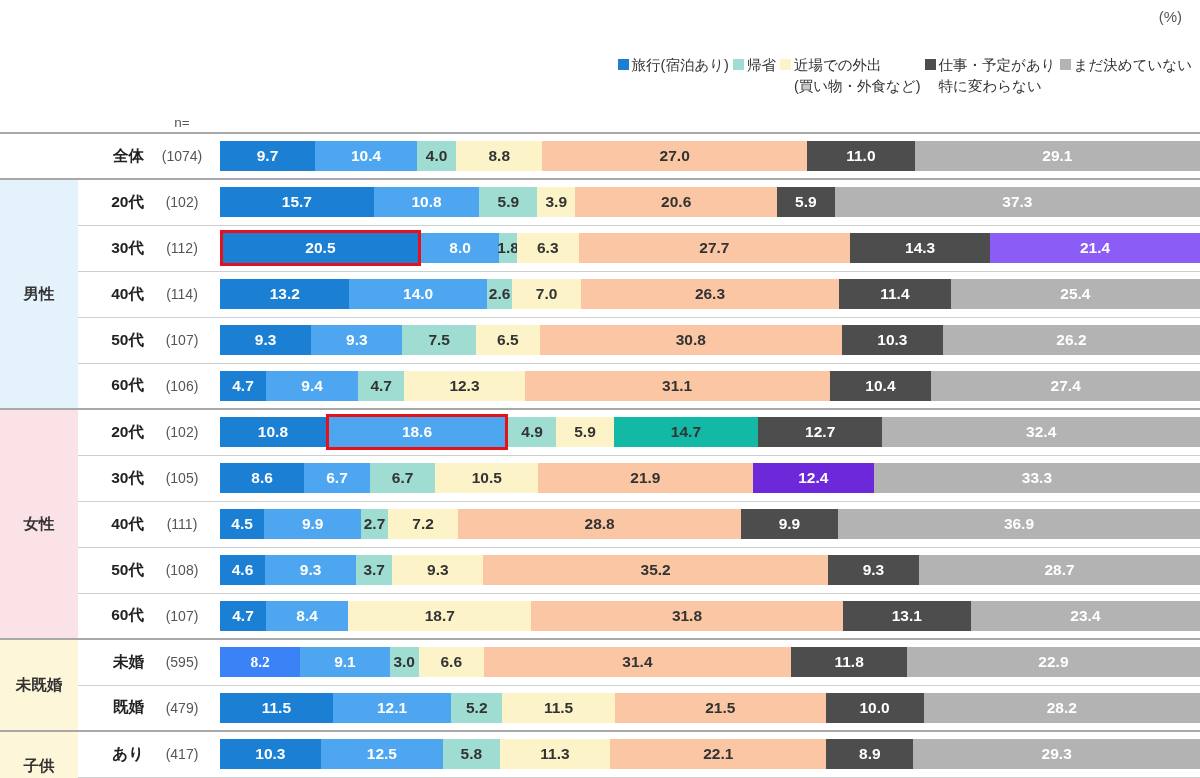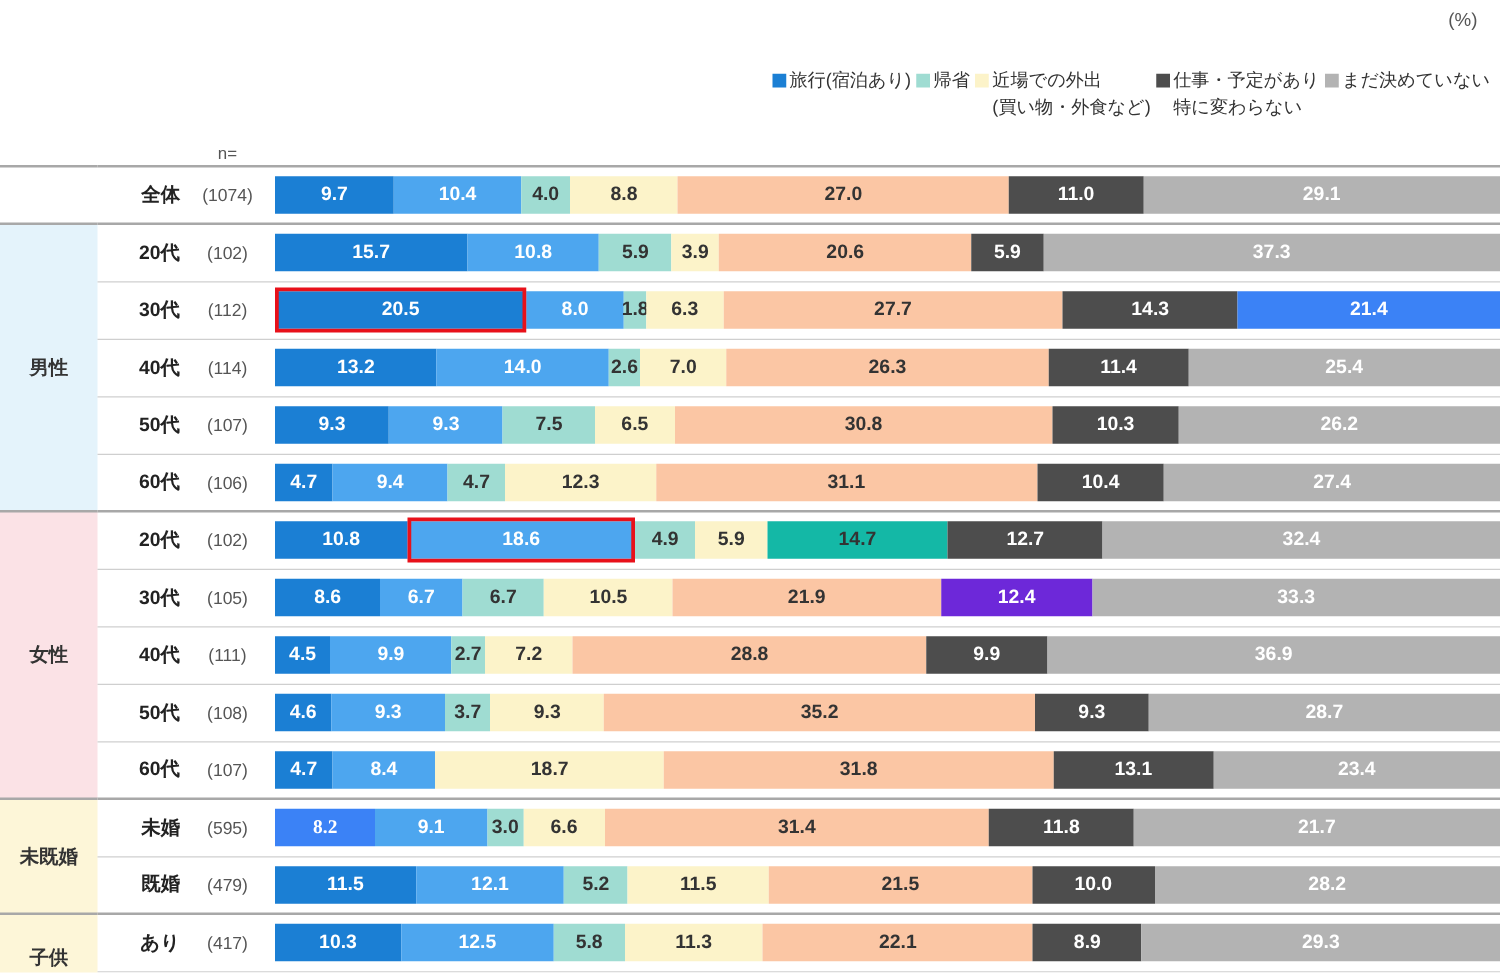--- a/index.html
+++ b/index.html
@@ -155,21 +155,21 @@
           <td class="n-cell">(112)</td>
           <td>
             <div class="barwrap">
               <div class="bar">
                 <div class="seg dark" style="background: rgb(27, 127, 212); width: 20.5%;">20.5</div>
                 <div class="seg white" style="background: rgb(77, 166, 239); width: 8%;">8.0</div>
                 <div class="seg light" style="background: rgb(159, 220, 210); width: 1.8%;">1.8</div>
                 <div class="seg light" style="background: rgb(252, 243, 201); width: 6.3%;">6.3</div>
                 <div class="seg light" style="background: rgb(251, 198, 164); width: 27.7%;">27.7</div>
                 <div class="seg dark" style="background: rgb(77, 77, 77); width: 14.3%;">14.3</div>
-                <div class="seg white" style="background: #3b82f6; width: 21.4%;">21.4</div>
+                <div class="seg white" style="background: #8b5cf6; width: 21.4%;">21.4</div>
               </div>
               <div class="hl" style="left: 0%; width: 20.5%;"></div>
             </div>
           </td>
         </tr>
         <tr class="row rowband">
           <td class="age-cell">40代</td>
           <td class="n-cell">(114)</td>
           <td>
             <div class="barwrap">
@@ -312,21 +312,21 @@
           <td class="n-cell">(595)</td>
           <td>
             <div class="barwrap">
               <div class="bar">
                 <div class="seg dark" style="background: #3b82f6; width: 8.2%; font-family: Liberation Serif, serif;">8.2</div>
                 <div class="seg white" style="background: rgb(77, 166, 239); width: 9.1%;">9.1</div>
                 <div class="seg light" style="background: rgb(159, 220, 210); width: 3%;">3.0</div>
                 <div class="seg light" style="background: rgb(252, 243, 201); width: 6.6%;">6.6</div>
                 <div class="seg light" style="background: rgb(251, 198, 164); width: 31.4%;">31.4</div>
                 <div class="seg dark" style="background: rgb(77, 77, 77); width: 11.8%;">11.8</div>
-                <div class="seg white" style="background: rgb(179, 179, 179); width: 29.9%;">21.7</div>
+                <div class="seg white" style="background: rgb(179, 179, 179); width: 29.9%;">22.9</div>
               </div>
             </div>
           </td>
         </tr>
         <tr class="row rowband">
           <td class="age-cell">既婚</td>
           <td class="n-cell">(479)</td>
           <td>
             <div class="barwrap">
               <div class="bar">

